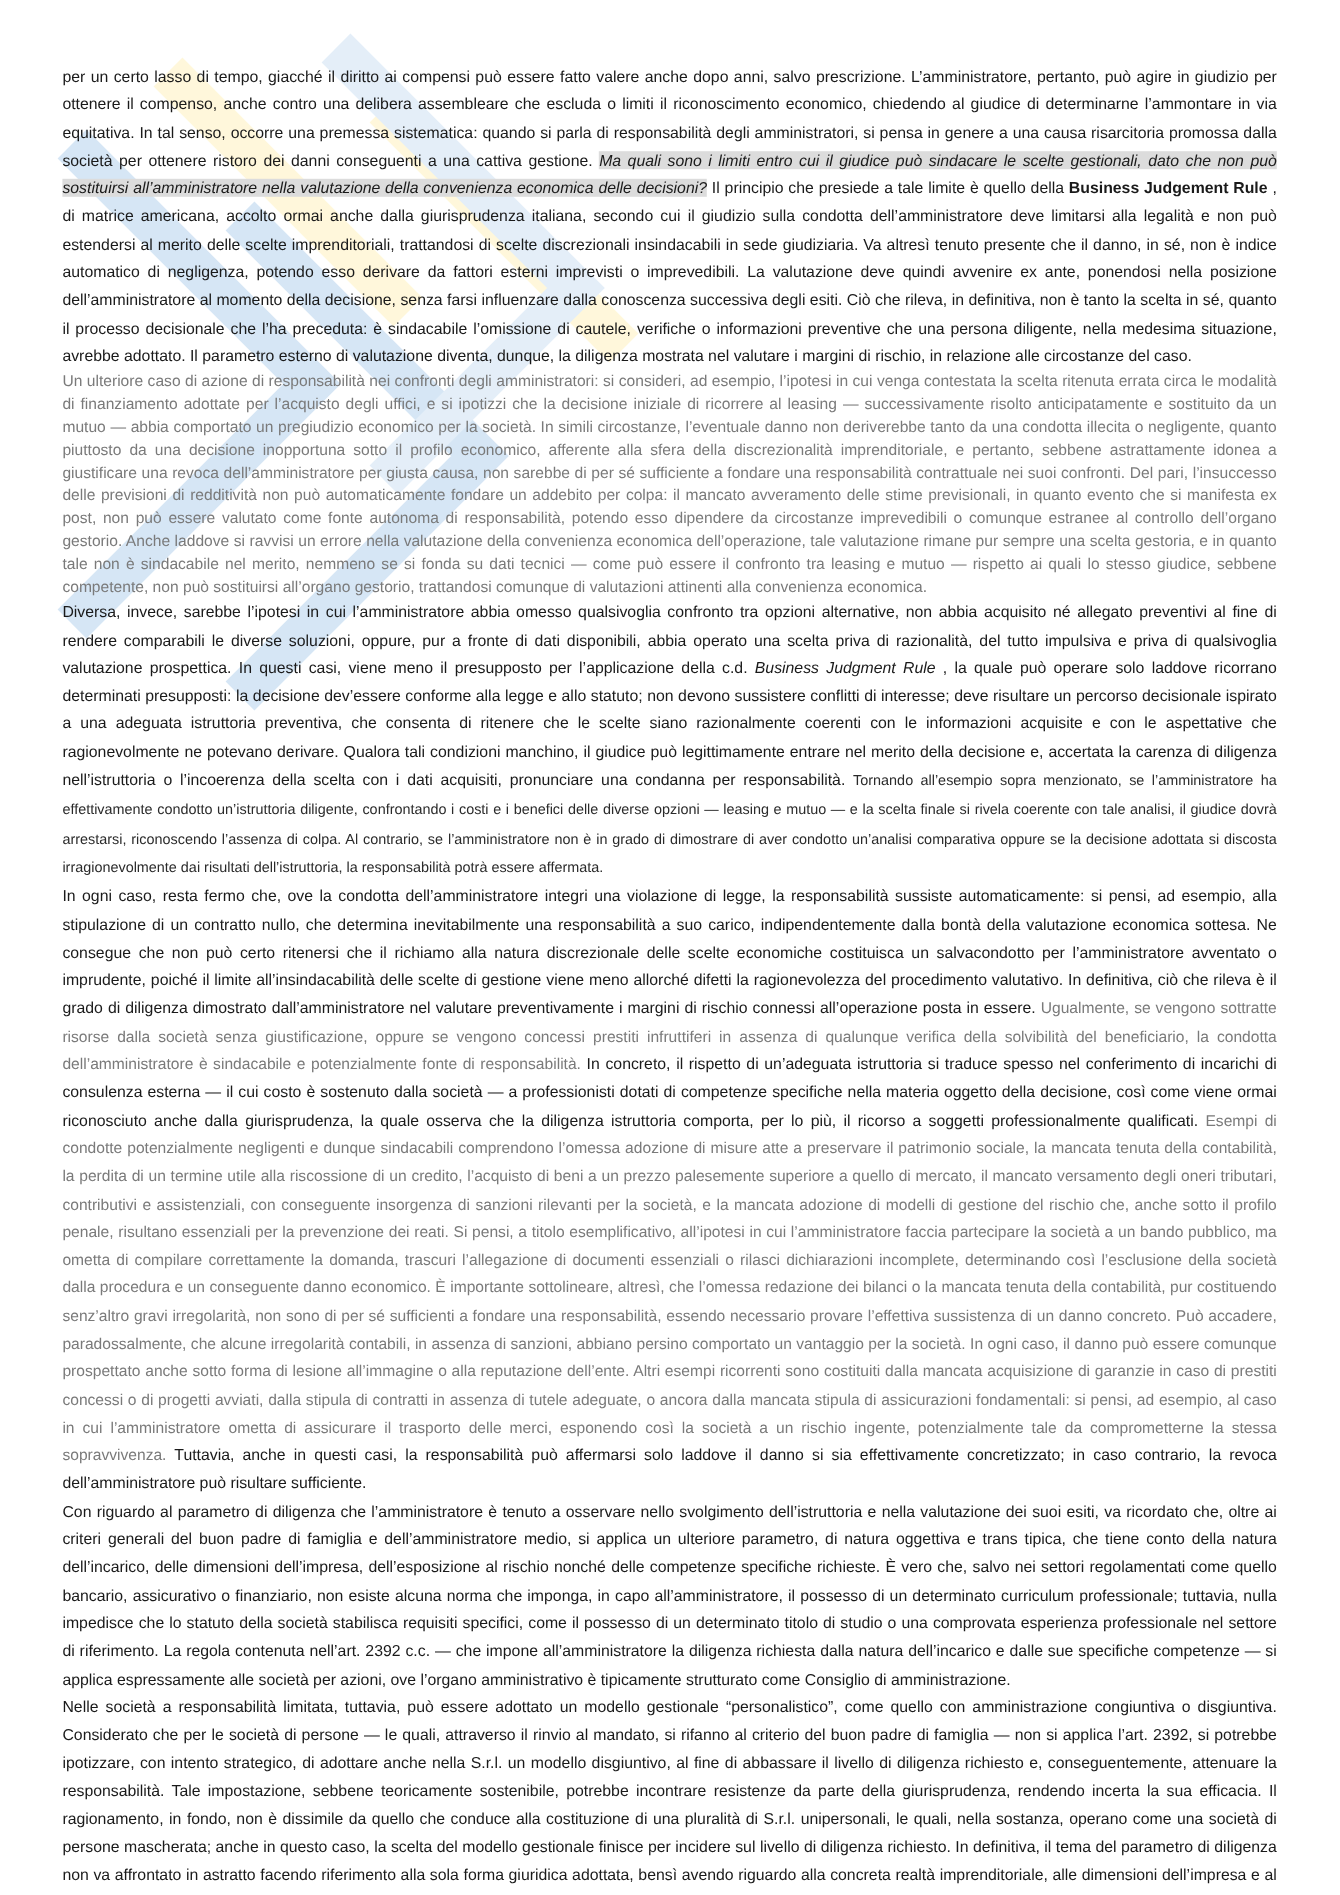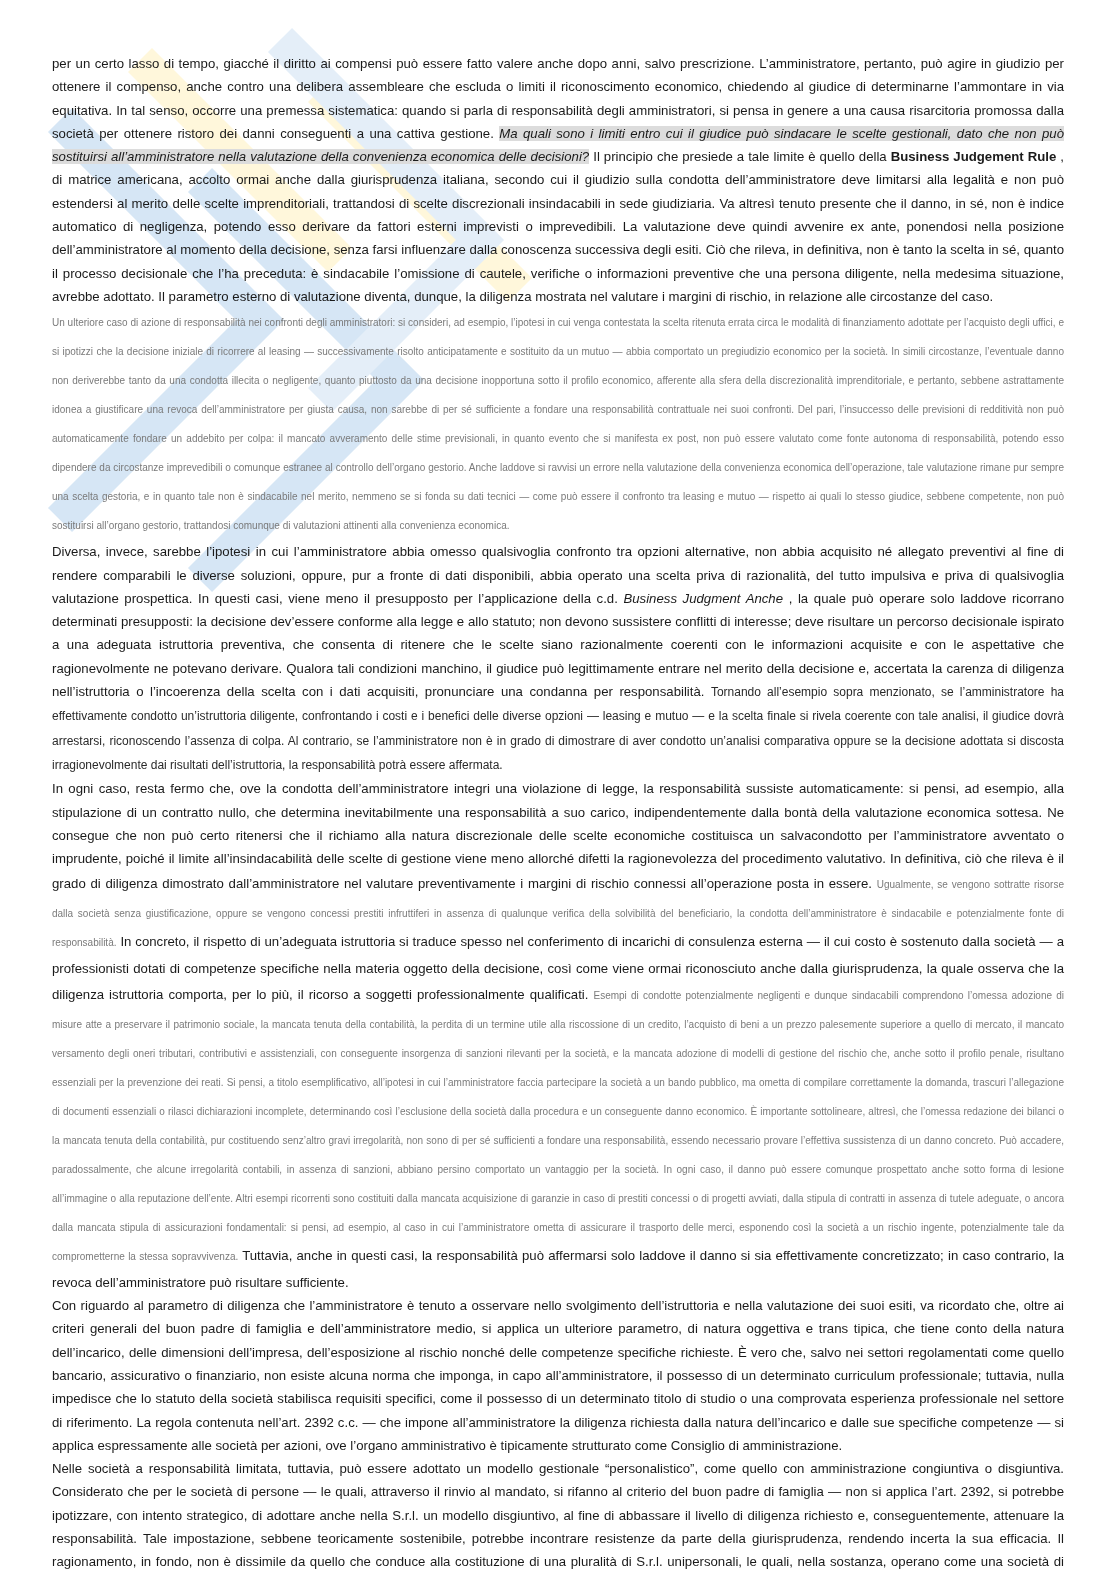--- a/index.html
+++ b/index.html
@@ -35,22 +35,22 @@
     .para {
       margin: 0;
       text-align: justify;
     }
     .big {
       font-size: 13.2px;
       line-height: 23.3px;
       color: #1a1a1a;
     }
     .small {
-      font-size: 10px;
-      line-height: 29px;
+      font-size: 13px;
+      line-height: 19px;
       color: #7a7a7a;
     }
     .small-dark {
       font-size: 12px;
       line-height: 23.3px;
       color: #2a2a2a;
     }
     .highlight {
       background: #dcdcdc;
       font-style: italic;
@@ -78,21 +78,21 @@
     <span class="highlight">Ma quali sono i limiti entro cui il giudice può sindacare le scelte gestionali, dato che non può sostituirsi all’amministratore nella valutazione della convenienza economica delle decisioni?</span>
     <span> Il principio che presiede a tale limite è quello della </span>
     <span class="bold">Business Judgement Rule</span>
     <span>, di matrice americana, accolto ormai anche dalla giurisprudenza italiana, secondo cui il giudizio sulla condotta dell’amministratore deve limitarsi alla legalità e non può estendersi al merito delle scelte imprenditoriali, trattandosi di scelte discrezionali insindacabili in sede giudiziaria. Va altresì tenuto presente che il danno, in sé, non è indice automatico di negligenza, potendo esso derivare da fattori esterni imprevisti o imprevedibili. La valutazione deve quindi avvenire ex ante, ponendosi nella posizione dell’amministratore al momento della decisione, senza farsi influenzare dalla conoscenza successiva degli esiti. Ciò che rileva, in definitiva, non è tanto la scelta in sé, quanto il processo decisionale che l’ha preceduta: è sindacabile l’omissione di cautele, verifiche o informazioni preventive che una persona diligente, nella medesima situazione, avrebbe adottato. Il parametro esterno di valutazione diventa, dunque, la diligenza mostrata nel valutare i margini di rischio, in relazione alle circostanze del caso.</span>
   </p>
 
   <p class="para small">Un ulteriore caso di azione di responsabilità nei confronti degli amministratori: si consideri, ad esempio, l’ipotesi in cui venga contestata la scelta ritenuta errata circa le modalità di finanziamento adottate per l’acquisto degli uffici, e si ipotizzi che la decisione iniziale di ricorrere al leasing — successivamente risolto anticipatamente e sostituito da un mutuo — abbia comportato un pregiudizio economico per la società. In simili circostanze, l’eventuale danno non deriverebbe tanto da una condotta illecita o negligente, quanto piuttosto da una decisione inopportuna sotto il profilo economico, afferente alla sfera della discrezionalità imprenditoriale, e pertanto, sebbene astrattamente idonea a giustificare una revoca dell’amministratore per giusta causa, non sarebbe di per sé sufficiente a fondare una responsabilità contrattuale nei suoi confronti. Del pari, l’insuccesso delle previsioni di redditività non può automaticamente fondare un addebito per colpa: il mancato avveramento delle stime previsionali, in quanto evento che si manifesta ex post, non può essere valutato come fonte autonoma di responsabilità, potendo esso dipendere da circostanze imprevedibili o comunque estranee al controllo dell’organo gestorio. Anche laddove si ravvisi un errore nella valutazione della convenienza economica dell’operazione, tale valutazione rimane pur sempre una scelta gestoria, e in quanto tale non è sindacabile nel merito, nemmeno se si fonda su dati tecnici — come può essere il confronto tra leasing e mutuo — rispetto ai quali lo stesso giudice, sebbene competente, non può sostituirsi all’organo gestorio, trattandosi comunque di valutazioni attinenti alla convenienza economica.</p>
 
   <p class="para big">
     <span>Diversa, invece, sarebbe l’ipotesi in cui l’amministratore abbia omesso qualsivoglia confronto tra opzioni alternative, non abbia acquisito né allegato preventivi al fine di rendere comparabili le diverse soluzioni, oppure, pur a fronte di dati disponibili, abbia operato una scelta priva di razionalità, del tutto impulsiva e priva di qualsivoglia valutazione prospettica. In questi casi, viene meno il presupposto per l’applicazione della c.d. </span>
-    <span class="ital">Business Judgment Anche</span>
+    <span class="ital">Business Judgment Rule</span>
     <span>, la quale può operare solo laddove ricorrano determinati presupposti: la decisione dev’essere conforme alla legge e allo statuto; non devono sussistere conflitti di interesse; deve risultare un percorso decisionale ispirato a una adeguata istruttoria preventiva, che consenta di ritenere che le scelte siano razionalmente coerenti con le informazioni acquisite e con le aspettative che ragionevolmente ne potevano derivare. Qualora tali condizioni manchino, il giudice può legittimamente entrare nel merito della decisione e, accertata la carenza di diligenza nell’istruttoria o l’incoerenza della scelta con i dati acquisiti, pronunciare una condanna per responsabilità.</span>
     <span class="small-dark"> Tornando all’esempio sopra menzionato, se l’amministratore ha effettivamente condotto un’istruttoria diligente, confrontando i costi e i benefici delle diverse opzioni — leasing e mutuo — e la scelta finale si rivela coerente con tale analisi, il giudice dovrà arrestarsi, riconoscendo l’assenza di colpa. Al contrario, se l’amministratore non è in grado di dimostrare di aver condotto un’analisi comparativa oppure se la decisione adottata si discosta irragionevolmente dai risultati dell’istruttoria, la responsabilità potrà essere affermata.</span>
   </p>
 
   <p class="para big">
     <span>In ogni caso, resta fermo che, ove la condotta dell’amministratore integri una violazione di legge, la responsabilità sussiste automaticamente: si pensi, ad esempio, alla stipulazione di un contratto nullo, che determina inevitabilmente una responsabilità a suo carico, indipendentemente dalla bontà della valutazione economica sottesa. Ne consegue che non può certo ritenersi che il richiamo alla natura discrezionale delle scelte economiche costituisca un salvacondotto per l’amministratore avventato o imprudente, poiché il limite all’insindacabilità delle scelte di gestione viene meno allorché difetti la ragionevolezza del procedimento valutativo. In definitiva, ciò che rileva è il grado di diligenza dimostrato dall’amministratore nel valutare preventivamente i margini di rischio connessi all’operazione posta in essere.</span>
     <span class="small"> Ugualmente, se vengono sottratte risorse dalla società senza giustificazione, oppure se vengono concessi prestiti infruttiferi in assenza di qualunque verifica della solvibilità del beneficiario, la condotta dell’amministratore è sindacabile e potenzialmente fonte di responsabilità.</span>
     <span> In concreto, il rispetto di un’adeguata istruttoria si traduce spesso nel conferimento di incarichi di consulenza esterna — il cui costo è sostenuto dalla società — a professionisti dotati di competenze specifiche nella materia oggetto della decisione, così come viene ormai riconosciuto anche dalla giurisprudenza, la quale osserva che la diligenza istruttoria comporta, per lo più, il ricorso a soggetti professionalmente qualificati.</span>
     <span class="small"> Esempi di condotte potenzialmente negligenti e dunque sindacabili comprendono l’omessa adozione di misure atte a preservare il patrimonio sociale, la mancata tenuta della contabilità, la perdita di un termine utile alla riscossione di un credito, l’acquisto di beni a un prezzo palesemente superiore a quello di mercato, il mancato versamento degli oneri tributari, contributivi e assistenziali, con conseguente insorgenza di sanzioni rilevanti per la società, e la mancata adozione di modelli di gestione del rischio che, anche sotto il profilo penale, risultano essenziali per la prevenzione dei reati. Si pensi, a titolo esemplificativo, all’ipotesi in cui l’amministratore faccia partecipare la società a un bando pubblico, ma ometta di compilare correttamente la domanda, trascuri l’allegazione di documenti essenziali o rilasci dichiarazioni incomplete, determinando così l’esclusione della società dalla procedura e un conseguente danno economico. È importante sottolineare, altresì, che l’omessa redazione dei bilanci o la mancata tenuta della contabilità, pur costituendo senz’altro gravi irregolarità, non sono di per sé sufficienti a fondare una responsabilità, essendo necessario provare l’effettiva sussistenza di un danno concreto. Può accadere, paradossalmente, che alcune irregolarità contabili, in assenza di sanzioni, abbiano persino comportato un vantaggio per la società. In ogni caso, il danno può essere comunque prospettato anche sotto forma di lesione all’immagine o alla reputazione dell’ente. Altri esempi ricorrenti sono costituiti dalla mancata acquisizione di garanzie in caso di prestiti concessi o di progetti avviati, dalla stipula di contratti in assenza di tutele adeguate, o ancora dalla mancata stipula di assicurazioni fondamentali: si pensi, ad esempio, al caso in cui l’amministratore ometta di assicurare il trasporto delle merci, esponendo così la società a un rischio ingente, potenzialmente tale da comprometterne la stessa sopravvivenza.</span>
     <span> Tuttavia, anche in questi casi, la responsabilità può affermarsi solo laddove il danno si sia effettivamente concretizzato; in caso contrario, la revoca dell’amministratore può risultare sufficiente.</span>

